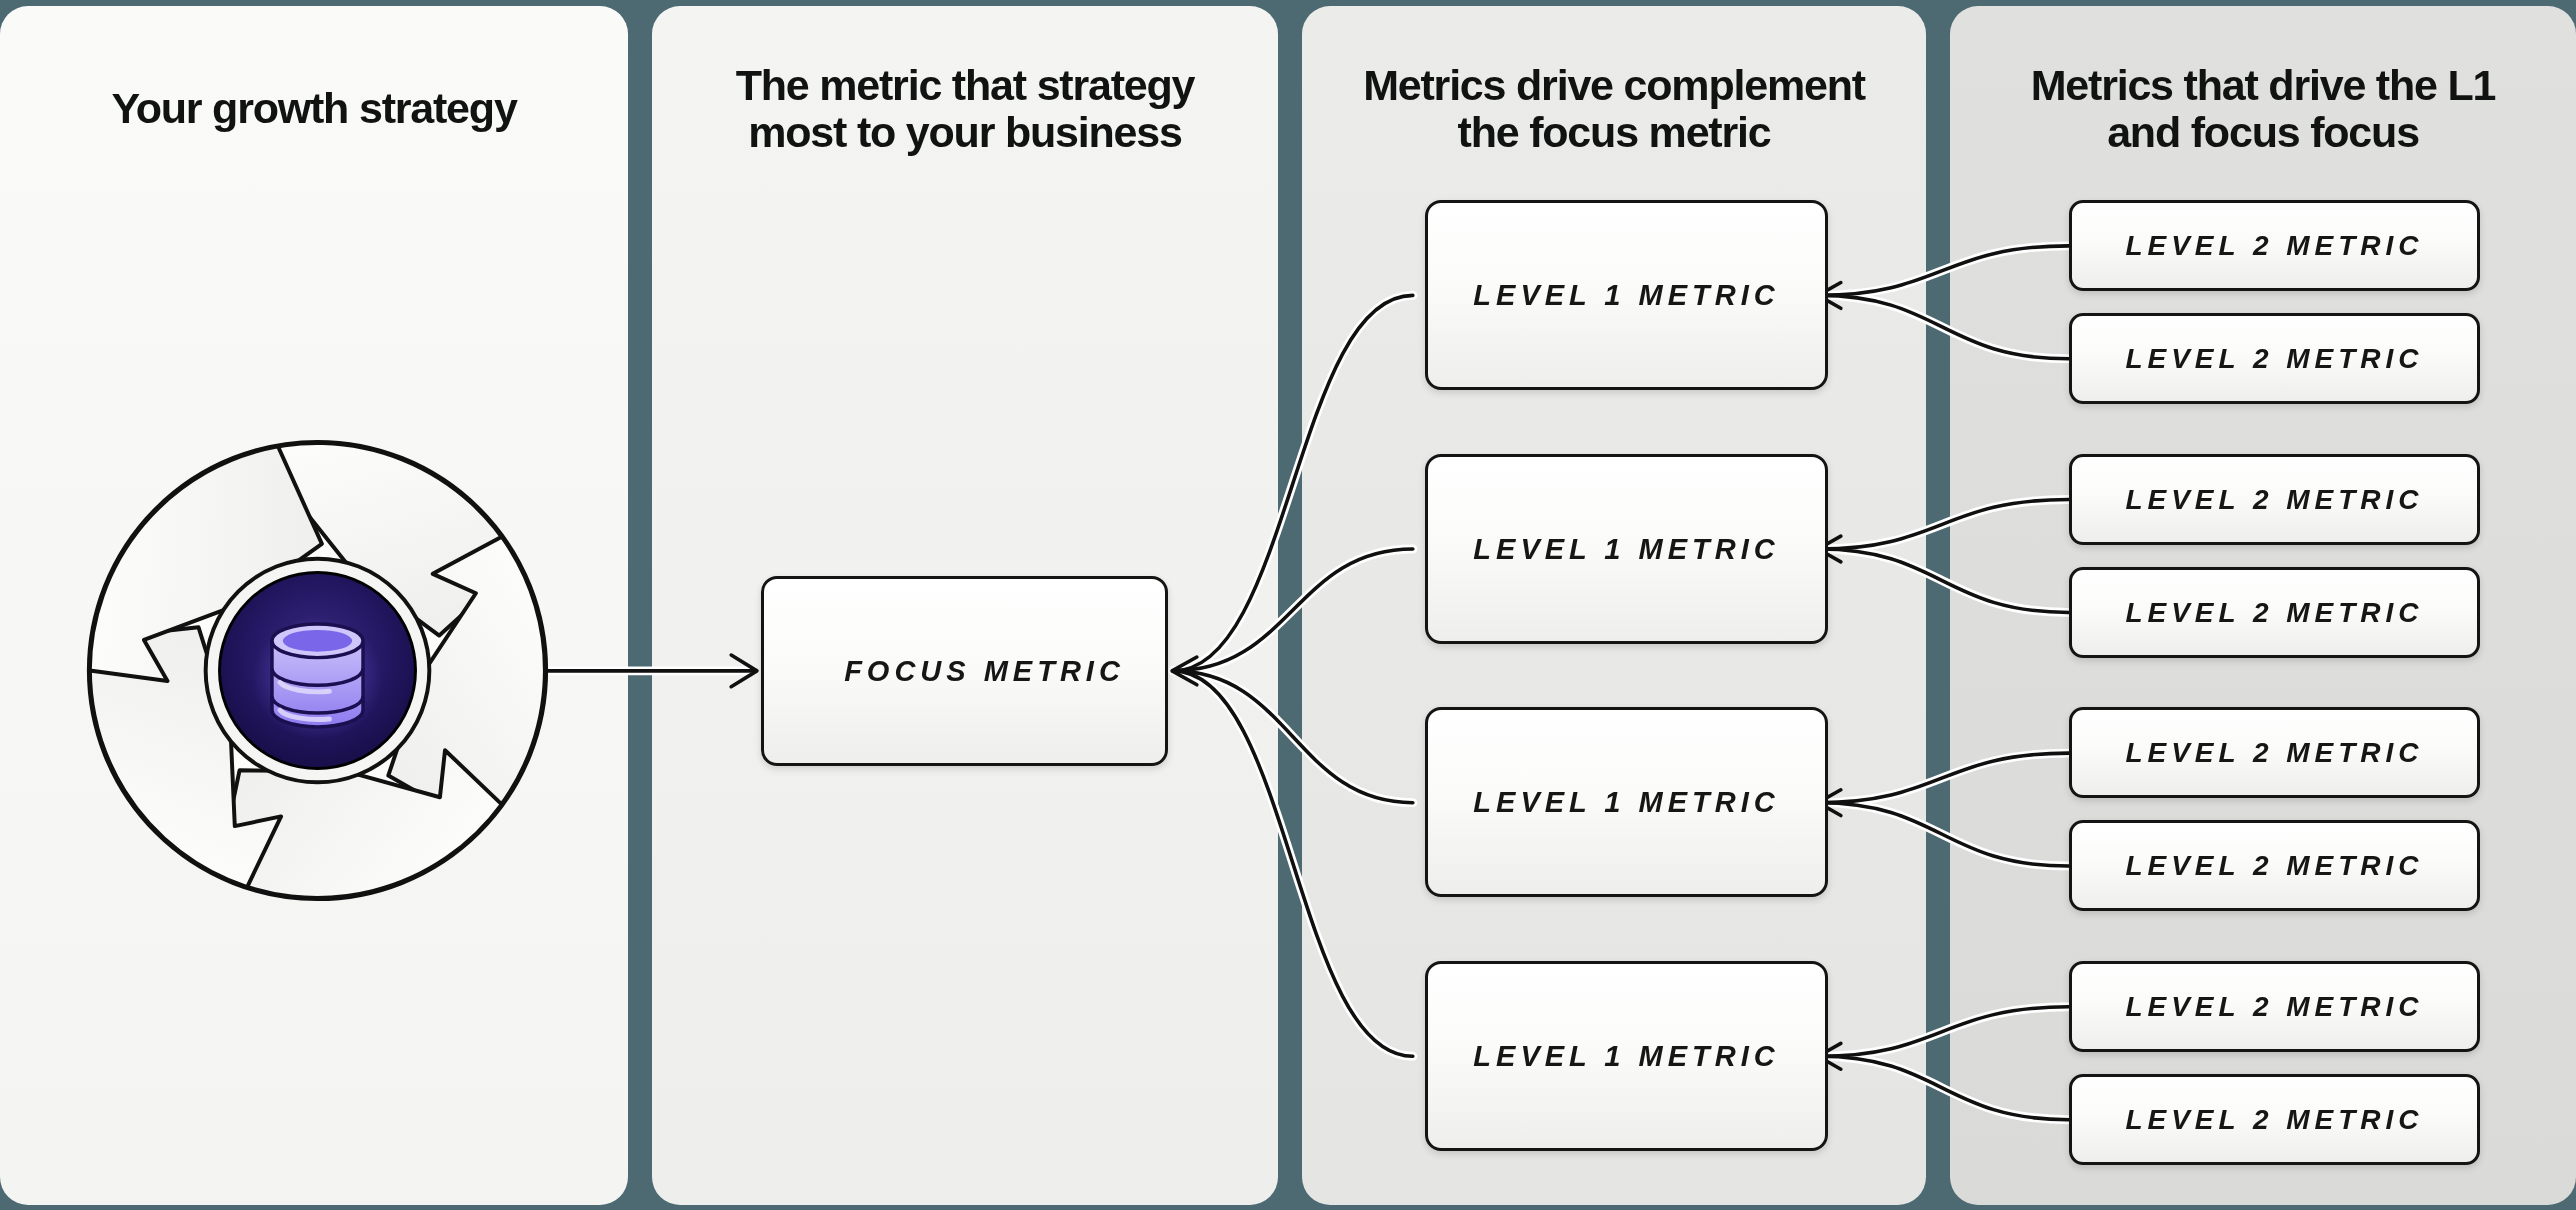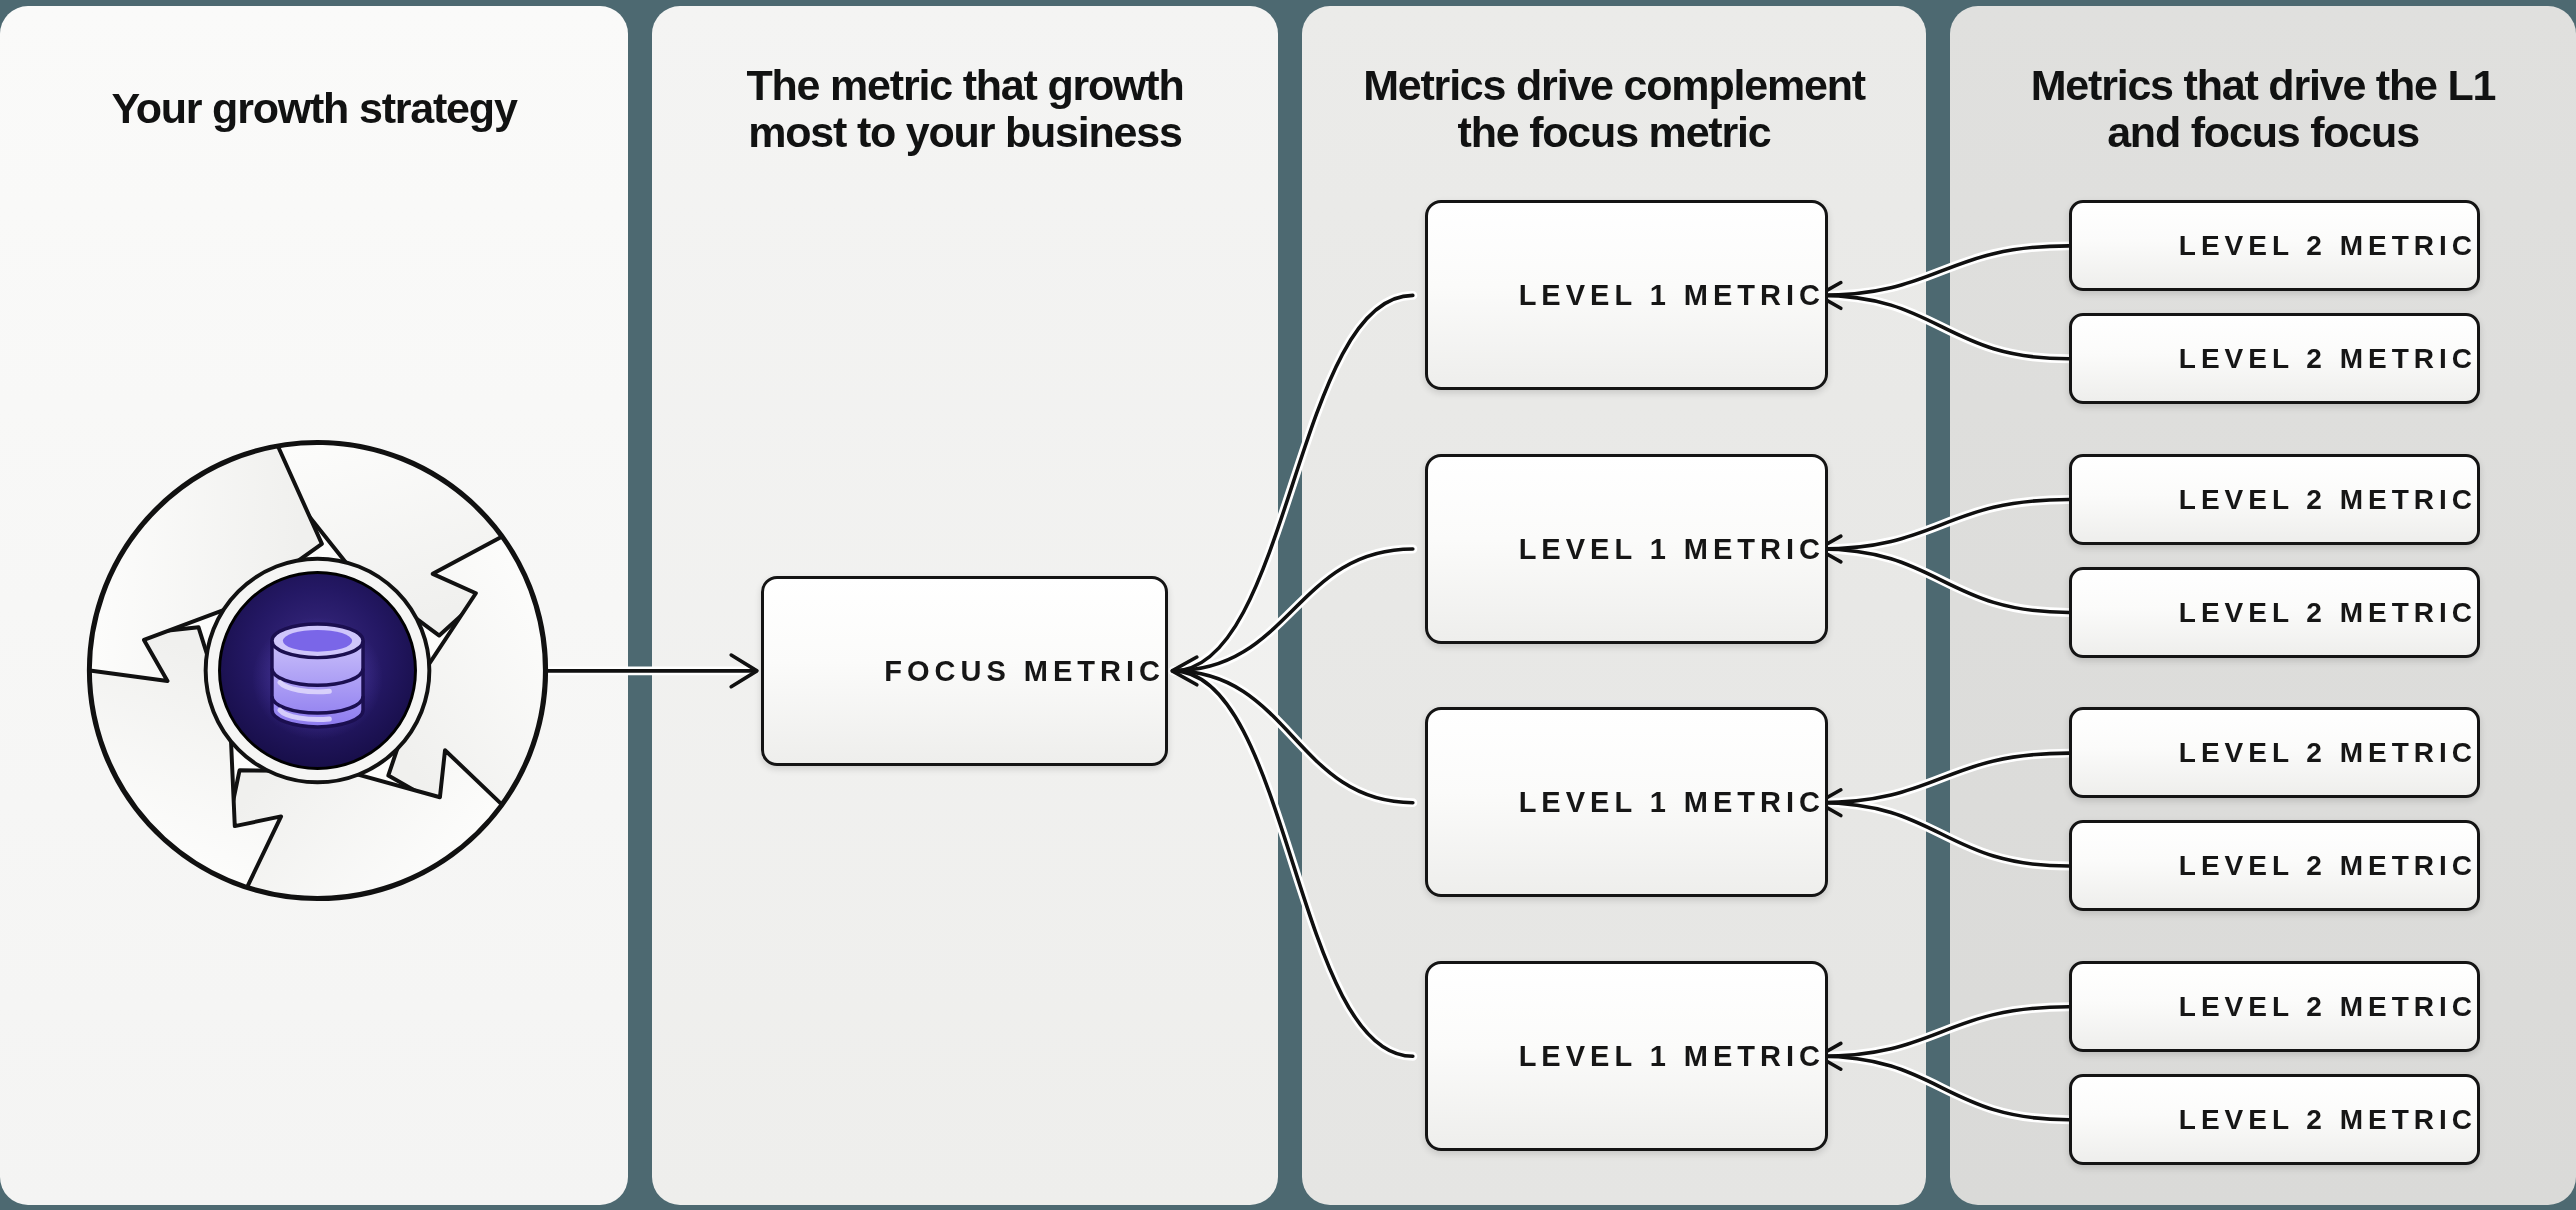--- a/index.html
+++ b/index.html
@@ -19,43 +19,44 @@
     position:absolute;top:48px;left:0;width:100%;height:109px;
     display:flex;flex-direction:column;align-items:center;justify-content:center;
     font-size:43px;line-height:47px;font-weight:700;color:#111212;
     letter-spacing:-1.2px;text-align:center;white-space:nowrap;
   }
   .metric-box{
     position:absolute;box-sizing:border-box;
     border:3px solid #141414;border-radius:16px;
     background:linear-gradient(180deg,#ffffff 0%,#fbfbfa 45%,#eeeeec 100%);
     box-shadow:0 3px 7px rgba(0,0,0,0.14);
-    display:flex;align-items:center;justify-content:flex-end;
+    display:flex;align-items:center;justify-content:center;
     font-weight:700;color:#161616;font-size:29px;letter-spacing:5px;
     white-space:nowrap;
+    font-style:italic;
   }
   .focus-box{left:761px;top:576px;width:407px;height:190px;padding-left:40px;}
   .l1-box{left:1413px;width:403px;height:190px;margin-left:12px;}
   .l2-box{left:2069px;width:411px;height:91px;border-radius:14px;font-size:28px;}
   .overlay{position:absolute;left:0;top:0;pointer-events:none;}
 </style>
 </head>
 <body>
 
 <div id="stage">
 
   <div class="panel p1">
     <div class="panel-header">
       <span>Your growth strategy</span>
     </div>
   </div>
 
   <div class="panel p2">
     <div class="panel-header">
-      <span>The metric that growth</span>
+      <span>The metric that strategy</span>
       <span>most to your business</span>
     </div>
   </div>
 
   <div class="panel p3">
     <div class="panel-header">
       <span>Metrics drive complement</span>
       <span>the focus metric</span>
     </div>
   </div>

